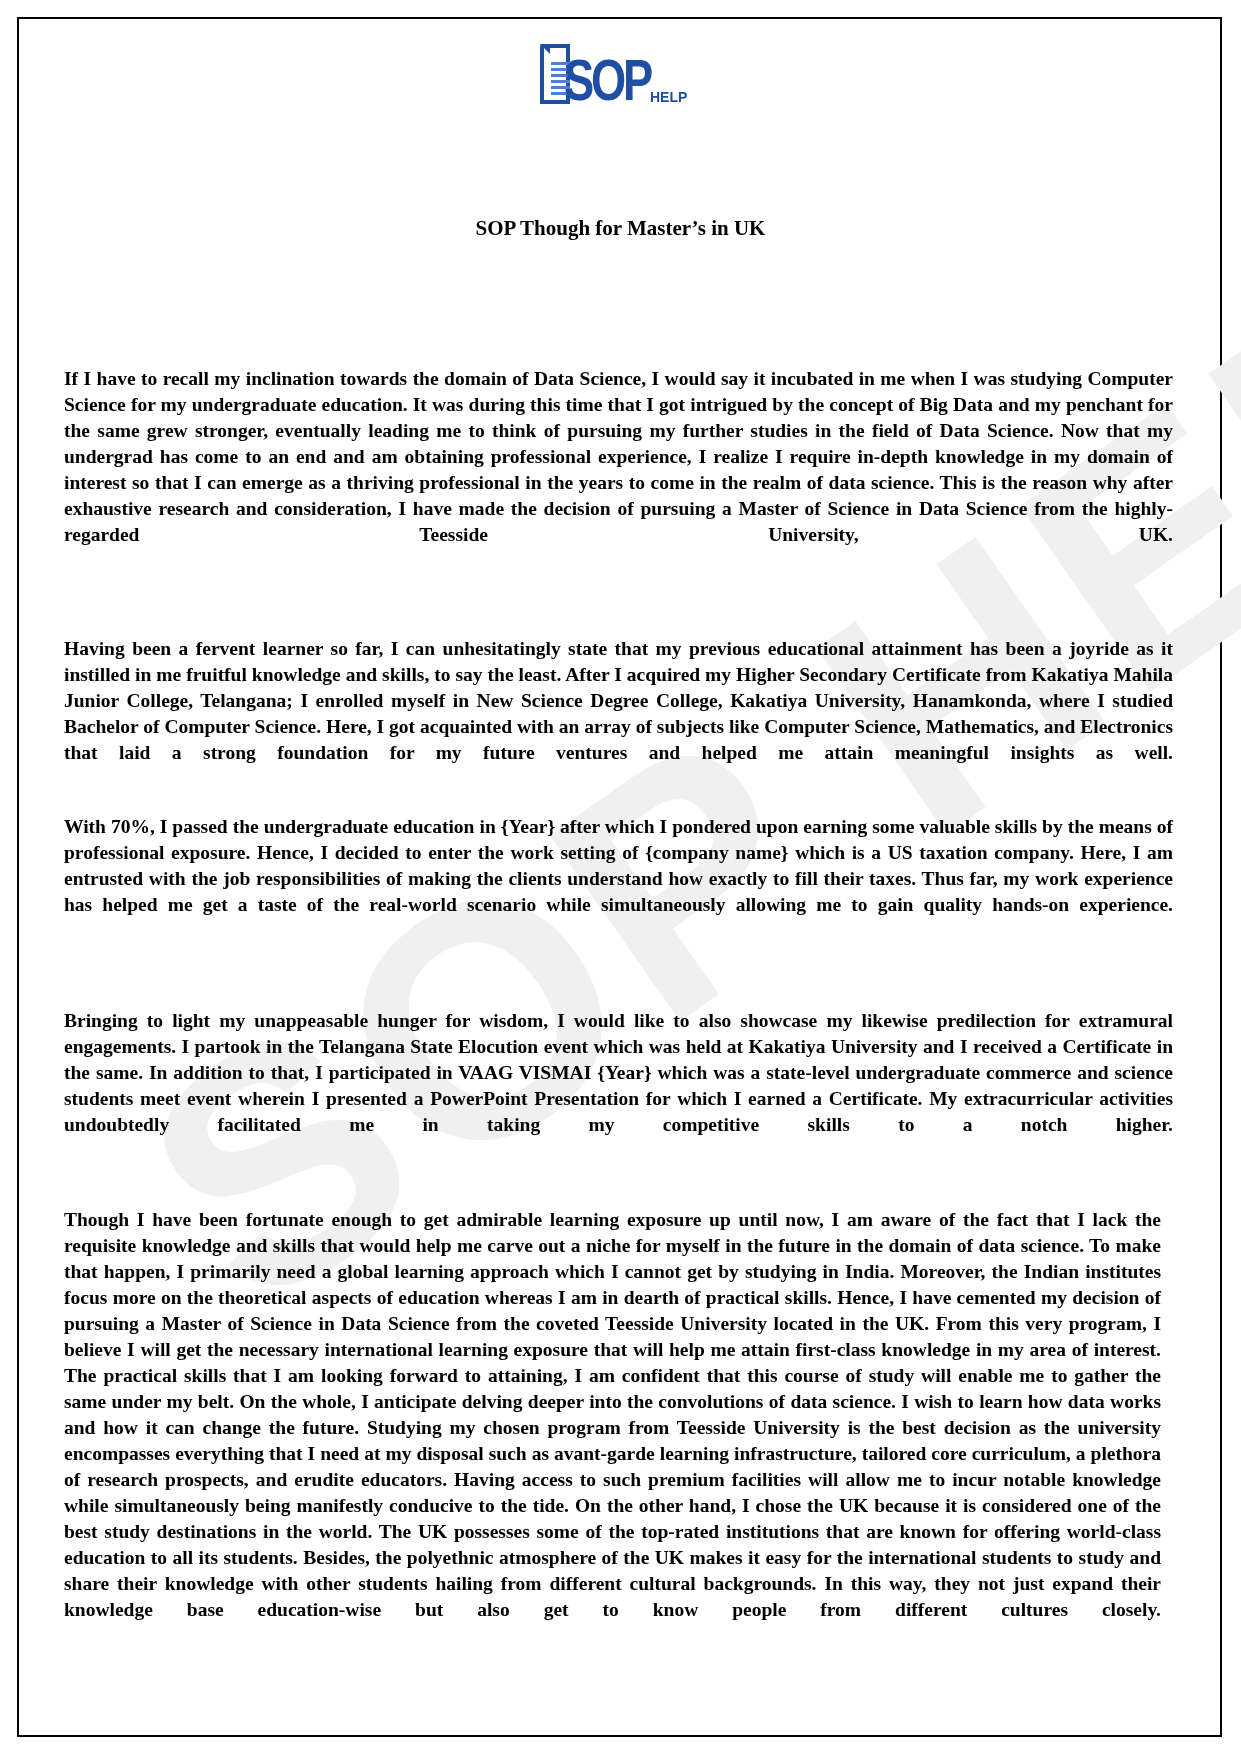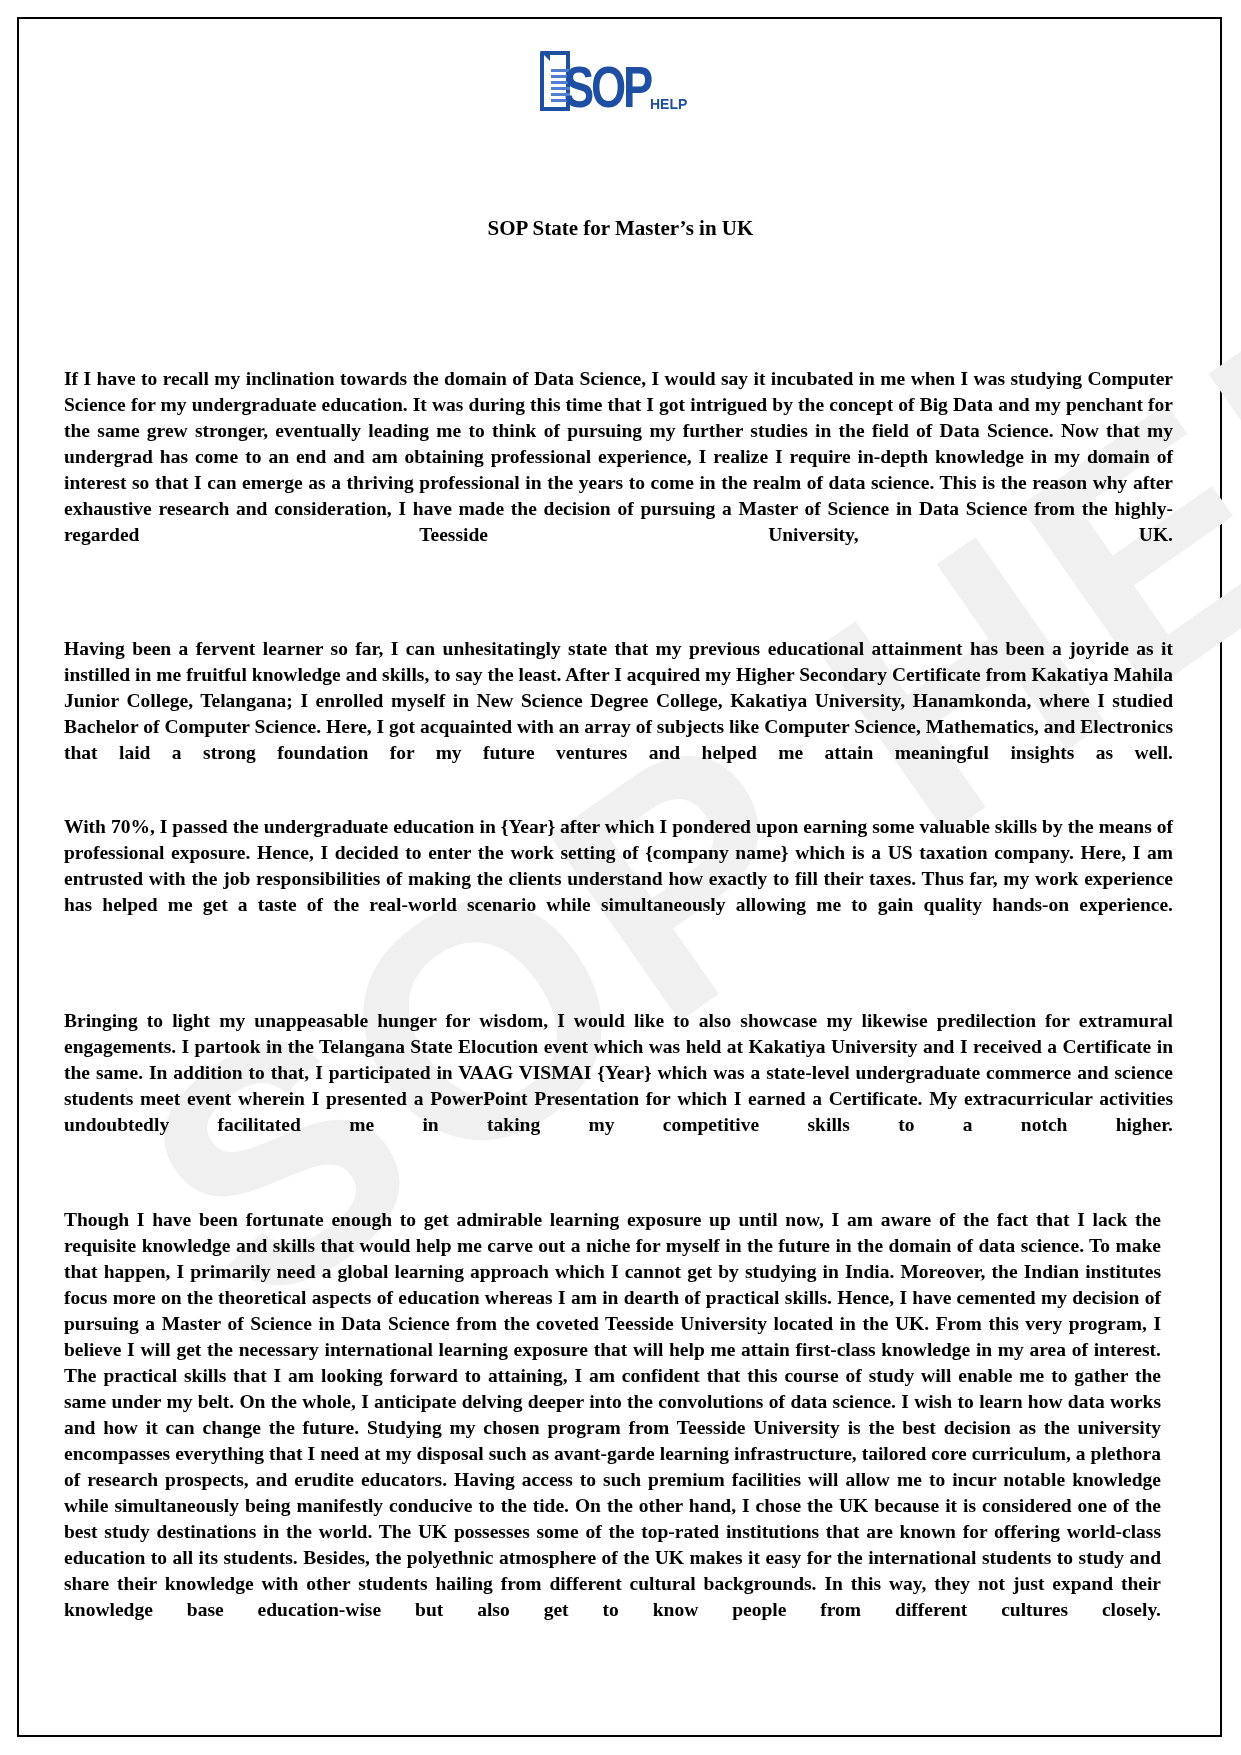--- a/index.html
+++ b/index.html
@@ -8,21 +8,21 @@
     position: absolute; left: 17px; top: 17px; width: 1205px; height: 1720px;
     border: 2px solid #000; box-sizing: border-box; background: #fff;
   }
   .watermark {
     position: absolute; left: 90px; top: 560px; width: 1100px; height: 700px;
     transform: rotate(-35deg); transform-origin: center;
     font-family: "Liberation Sans", sans-serif; font-weight: bold;
     font-size: 330px; color: #f0f0f0; line-height: 700px; text-align: center;
     white-space: nowrap; pointer-events: none; letter-spacing: 10px;
   }
-  .logo { position: absolute; left: 540px; top: 49px; width: 165px; height: 75px; padding-left: 7px; }
+  .logo { position: absolute; left: 540px; top: 42px; width: 165px; height: 75px; padding-left: 7px; }
   .logo-doc {
     position: absolute; left: 0; top: 2px; width: 30px; height: 60px;
     border: 4px solid #1e4fa3; border-top-left-radius: 2px; box-sizing: border-box; background: #fff;
   }
   .logo-doc .fold { position: absolute; left: -4px; top: -4px; width: 0; height: 0;
     border-right: 10px solid #1e4fa3; border-bottom: 10px solid transparent; }
   .logo-doc .ln { position: absolute; left: 7px; right: -4px; height: 3px; background: #4f7fd0; }
   .logo-sop {
     position: absolute; left: 24px; top: 10px;
     font-family: "Liberation Sans", sans-serif; font-weight: bold; font-size: 58px;
@@ -60,21 +60,21 @@
     <div class="ln" style="top:26px"></div>
     <div class="ln" style="top:32px"></div>
     <div class="ln" style="top:38px"></div>
     <div class="ln" style="top:44px"></div>
   </div>
   <div class="logo-sop">SOP</div>
   <div class="logo-help">HELP</div>
 </div>
 
 <div class="title-block">
-  <div>SOP State for Master’s in UK</div>
+  <div>SOP Though for Master’s in UK</div>
 </div>
 
 <div class="body-text">
   <p class="para p1">If I have to recall my inclination towards the domain of Data Science, I would say it incubated in me when I was studying Computer Science for my undergraduate education. It was during this time that I got intrigued by the concept of Big Data and my penchant for the same grew stronger, eventually leading me to think of pursuing my further studies in the field of Data Science. Now that my undergrad has come to an end and am obtaining professional experience, I realize I require in-depth knowledge in my domain of interest so that I can emerge as a thriving professional in the years to come in the realm of data science. This is the reason why after exhaustive research and consideration, I have made the decision of pursuing a Master of Science in Data Science from the highly-regarded Teesside University, UK.</p>
   <p class="para p2">Having been a fervent learner so far, I can unhesitatingly state that my previous educational attainment has been a joyride as it instilled in me fruitful knowledge and skills, to say the least. After I acquired my Higher Secondary Certificate from Kakatiya Mahila Junior College, Telangana; I enrolled myself in New Science Degree College, Kakatiya University, Hanamkonda, where I studied Bachelor of Computer Science. Here, I got acquainted with an array of subjects like Computer Science, Mathematics, and Electronics that laid a strong foundation for my future ventures and helped me attain meaningful insights as well.</p>
   <p class="para p3">With 70%, I passed the undergraduate education in {Year} after which I pondered upon earning some valuable skills by the means of professional exposure. Hence, I decided to enter the work setting of {company name} which is a US taxation company. Here, I am entrusted with the job responsibilities of making the clients understand how exactly to fill their taxes. Thus far, my work experience has helped me get a taste of the real-world scenario while simultaneously allowing me to gain quality hands-on experience.</p>
   <p class="para p4">Bringing to light my unappeasable hunger for wisdom, I would like to also showcase my likewise predilection for extramural engagements. I partook in the Telangana State Elocution event which was held at Kakatiya University and I received a Certificate in the same. In addition to that, I participated in VAAG VISMAI {Year} which was a state-level undergraduate commerce and science students meet event wherein I presented a PowerPoint Presentation for which I earned a Certificate. My extracurricular activities undoubtedly facilitated me in taking my competitive skills to a notch higher.</p>
   <p class="para p5">Though I have been fortunate enough to get admirable learning exposure up until now, I am aware of the fact that I lack the requisite knowledge and skills that would help me carve out a niche for myself in the future in the domain of data science. To make that happen, I primarily need a global learning approach which I cannot get by studying in India. Moreover, the Indian institutes focus more on the theoretical aspects of education whereas I am in dearth of practical skills. Hence, I have cemented my decision of pursuing a Master of Science in Data Science from the coveted Teesside University located in the UK. From this very program, I believe I will get the necessary international learning exposure that will help me attain first-class knowledge in my area of interest. The practical skills that I am looking forward to attaining, I am confident that this course of study will enable me to gather the same under my belt. On the whole, I anticipate delving deeper into the convolutions of data science. I wish to learn how data works and how it can change the future. Studying my chosen program from Teesside University is the best decision as the university encompasses everything that I need at my disposal such as avant-garde learning infrastructure, tailored core curriculum, a plethora of research prospects, and erudite educators. Having access to such premium facilities will allow me to incur notable knowledge while simultaneously being manifestly conducive to the tide. On the other hand, I chose the UK because it is considered one of the best study destinations in the world. The UK possesses some of the top-rated institutions that are known for offering world-class education to all its students. Besides, the polyethnic atmosphere of the UK makes it easy for the international students to study and share their knowledge with other students hailing from different cultural backgrounds. In this way, they not just expand their knowledge base education-wise but also get to know people from different cultures closely.</p>
 </div>
 

